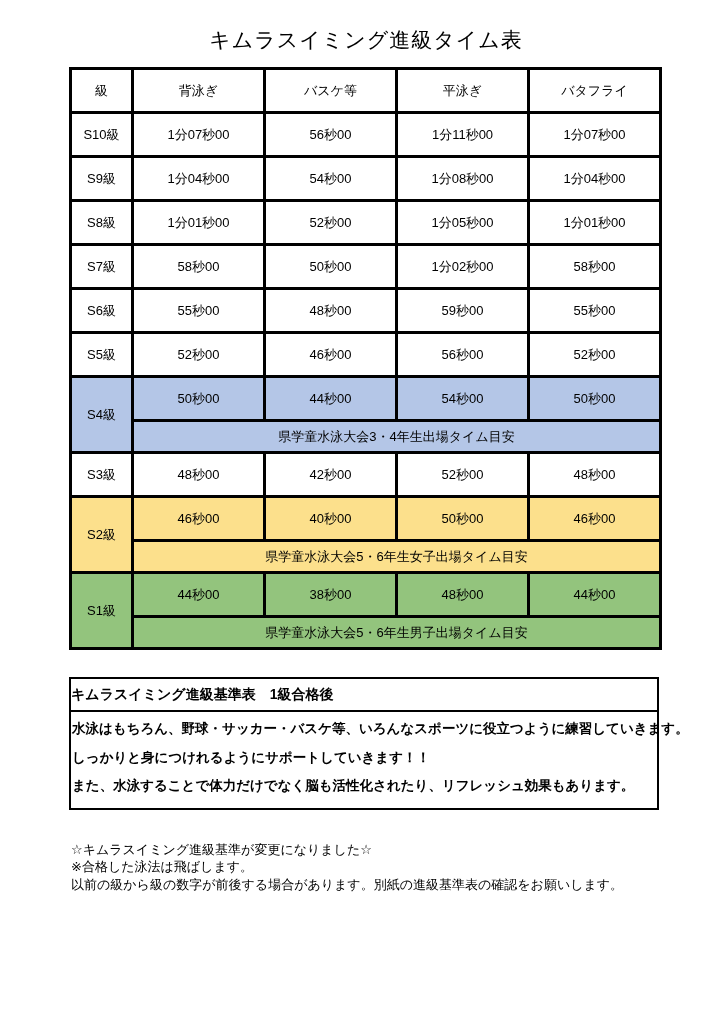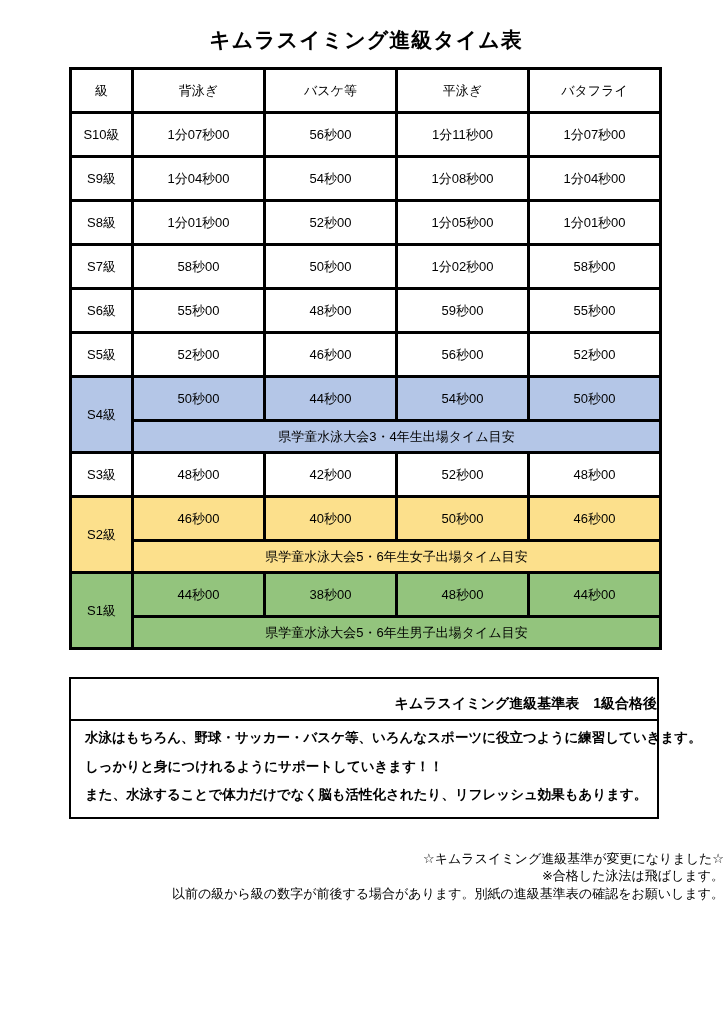--- a/index.html
+++ b/index.html
@@ -14,21 +14,21 @@
   }
   .page {
     position: relative;
     width: 724px;
     height: 1024px;
   }
   .page-title {
     margin: 26px 0 0 8px;
     text-align: center;
     font-size: 21px;
-    font-weight: bold;
+    font-weight: normal;
     letter-spacing: 1px;
   }
   
   .time-table {
     border-collapse: collapse;
     table-layout: fixed;
     width: 591px;
     margin: 13px 0 0 69px;
   }
   .time-table td {
@@ -45,40 +45,39 @@
   .hl-blue   { background: #b4c6e7; }
   .hl-yellow { background: #fce08c; }
   .hl-green  { background: #93c47d; }
   
   .criteria-box {
     width: 586px;
     margin: 27px 0 0 69px;
     border: 2px solid #000;
   }
   .criteria-title {
-    text-align: right;
+    text-align: left;
     font-weight: bold;
     font-size: 14px;
-    padding: 16px 0 6px 0;
+    padding: 7px 0 6px 0;
     border-bottom: 2px solid #000;
   }
   .criteria-body {
-    padding: 3px 6px 7px 14px;
+    padding: 3px 6px 7px 1px;
   }
   .criteria-body p {
     margin: 0;
     font-size: 13.5px;
     font-weight: bold;
     line-height: 28.5px;
     white-space: nowrap;
   }
   
   .footer-notes {
     margin: 31px 0 0 71px;
-    text-align: right;
   }
   .footer-notes p {
     margin: 0;
     font-size: 13px;
     line-height: 17.5px;
     white-space: nowrap;
   }
 </style>
 </head>
 <body>

